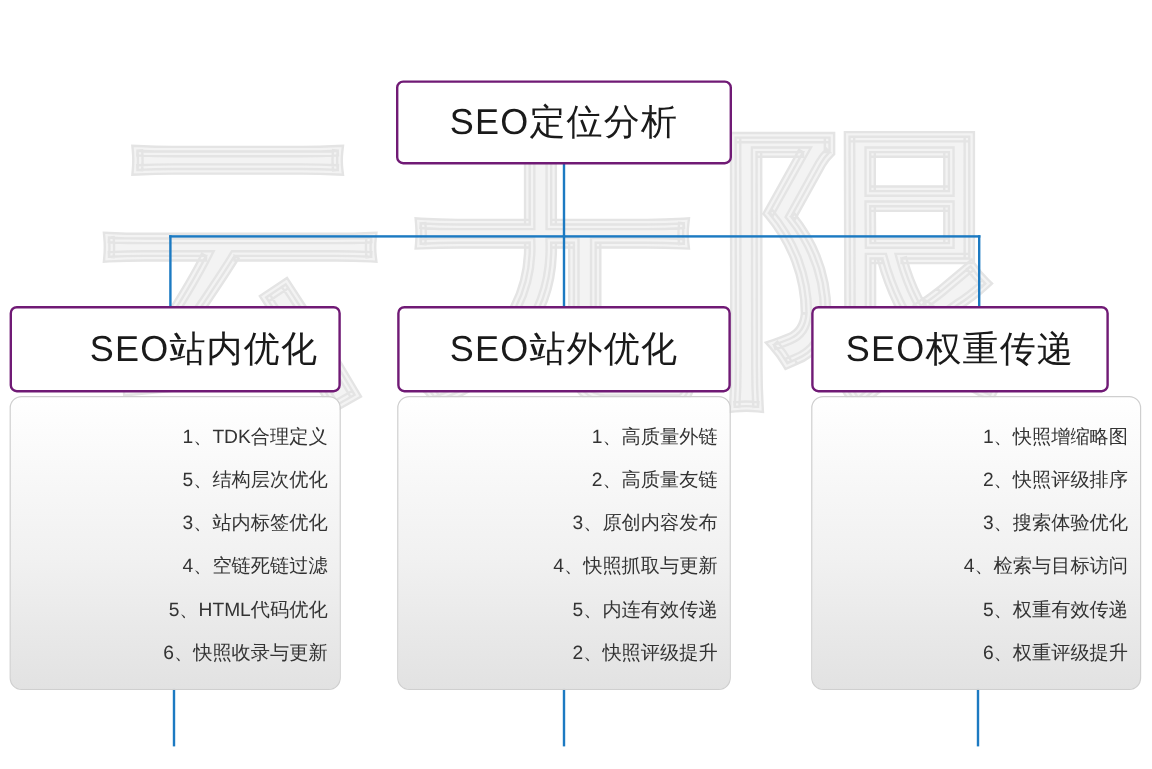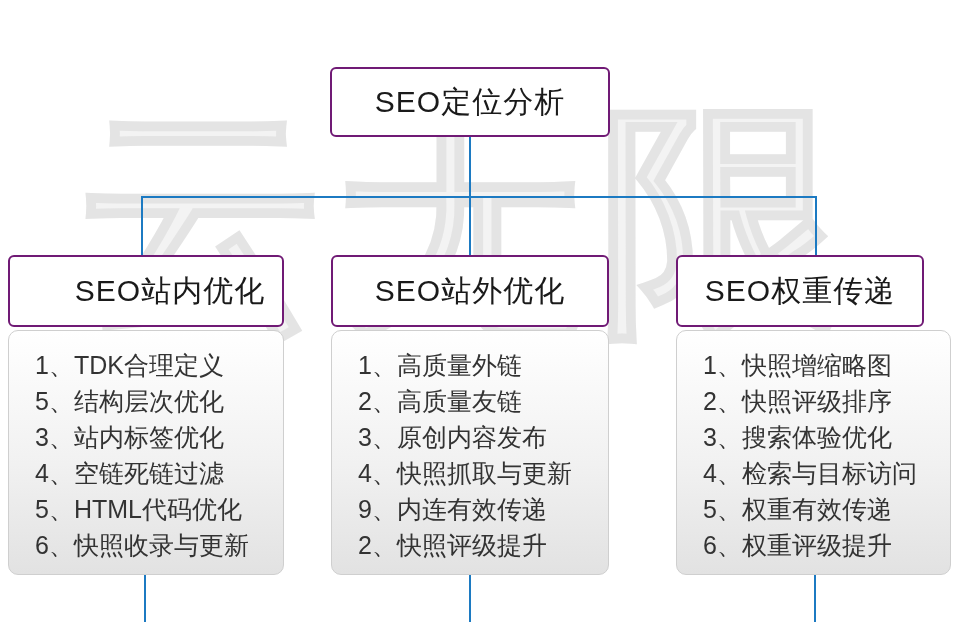--- a/index.html
+++ b/index.html
@@ -58,24 +58,25 @@
     border-radius: 10px;
     z-index: 2;
     box-sizing: border-box;
   }
   .panel ul {
     margin: 0;
     padding: 16px 10px 0 26px;
     list-style: none;
   }
   .panel li {
-    font-size: 25px;
+    font-size: 16px;
     line-height: 36px;
     color: #333333;
     white-space: nowrap;
+    text-align: right;
   }
 </style>
 </head>
 <body>
 
 <div class="canvas">
 
   <div class="watermark">云无限</div>
 
   <div class="line" style="left:469px; top:136px; width:2px; height:61px;"></div>
@@ -111,21 +112,21 @@
       <li>6、快照收录与更新</li>
     </ul>
   </div>
 
   <div class="panel" style="left:331px; top:330px; width:278px; height:245px;">
     <ul>
       <li>1、高质量外链</li>
       <li>2、高质量友链</li>
       <li>3、原创内容发布</li>
       <li>4、快照抓取与更新</li>
-      <li>9、内连有效传递</li>
+      <li>5、内连有效传递</li>
       <li>2、快照评级提升</li>
     </ul>
   </div>
 
   <div class="panel" style="left:676px; top:330px; width:275px; height:245px;">
     <ul>
       <li>1、快照增缩略图</li>
       <li>2、快照评级排序</li>
       <li>3、搜索体验优化</li>
       <li>4、检索与目标访问</li>

